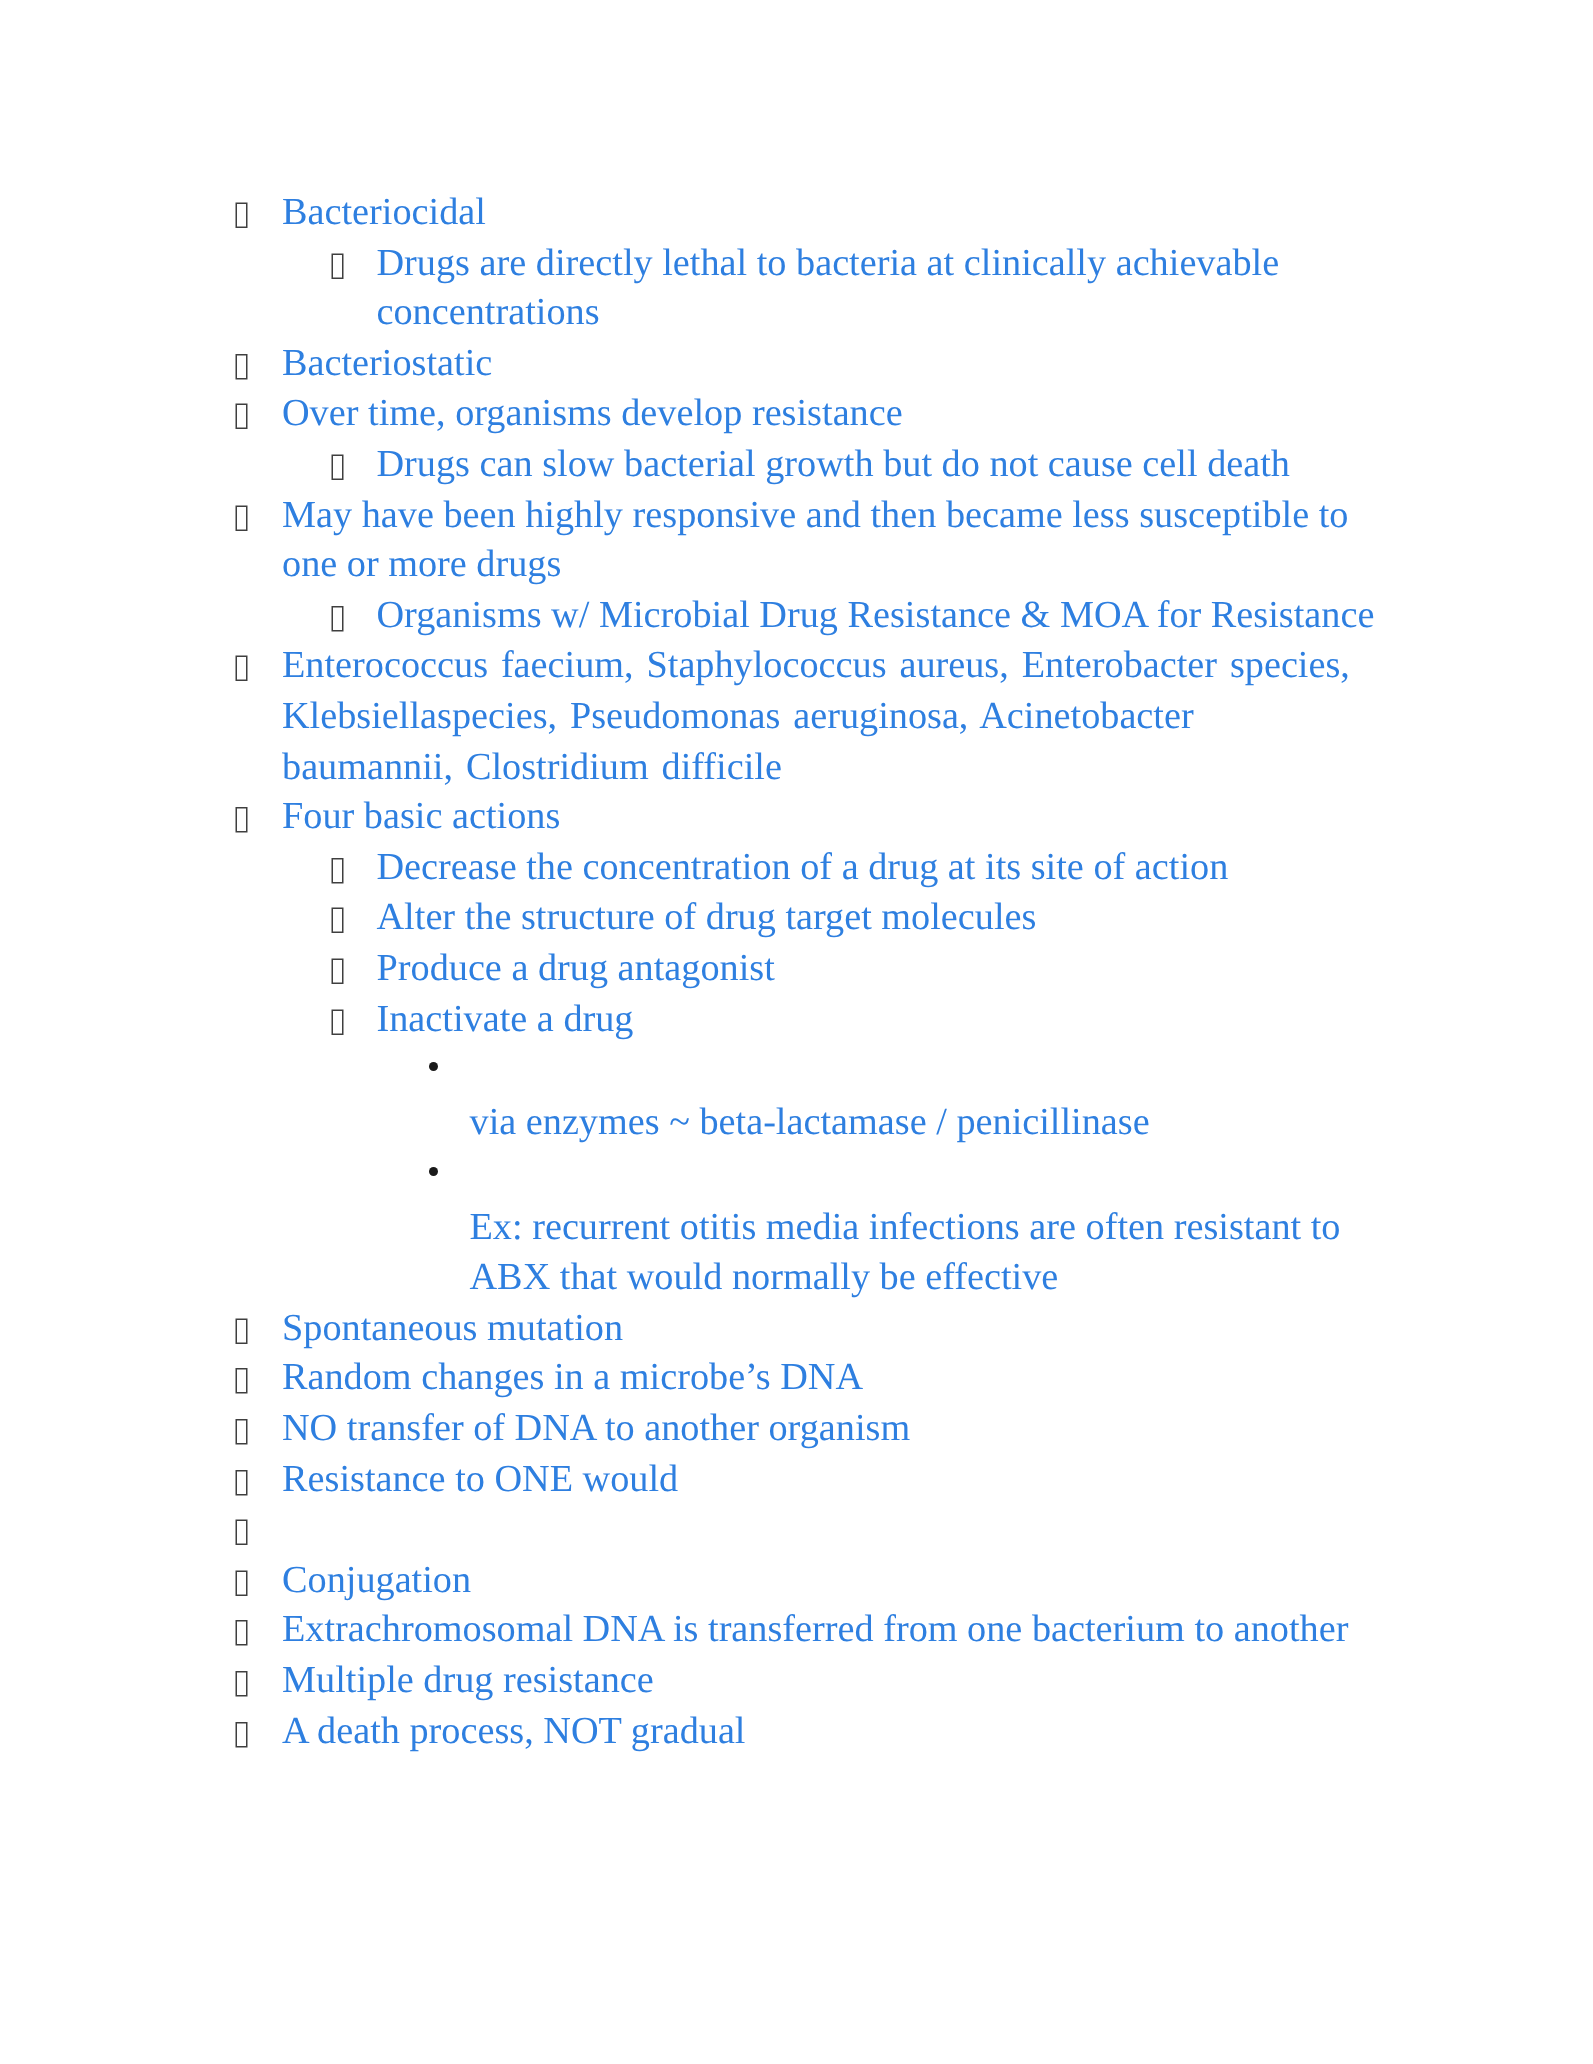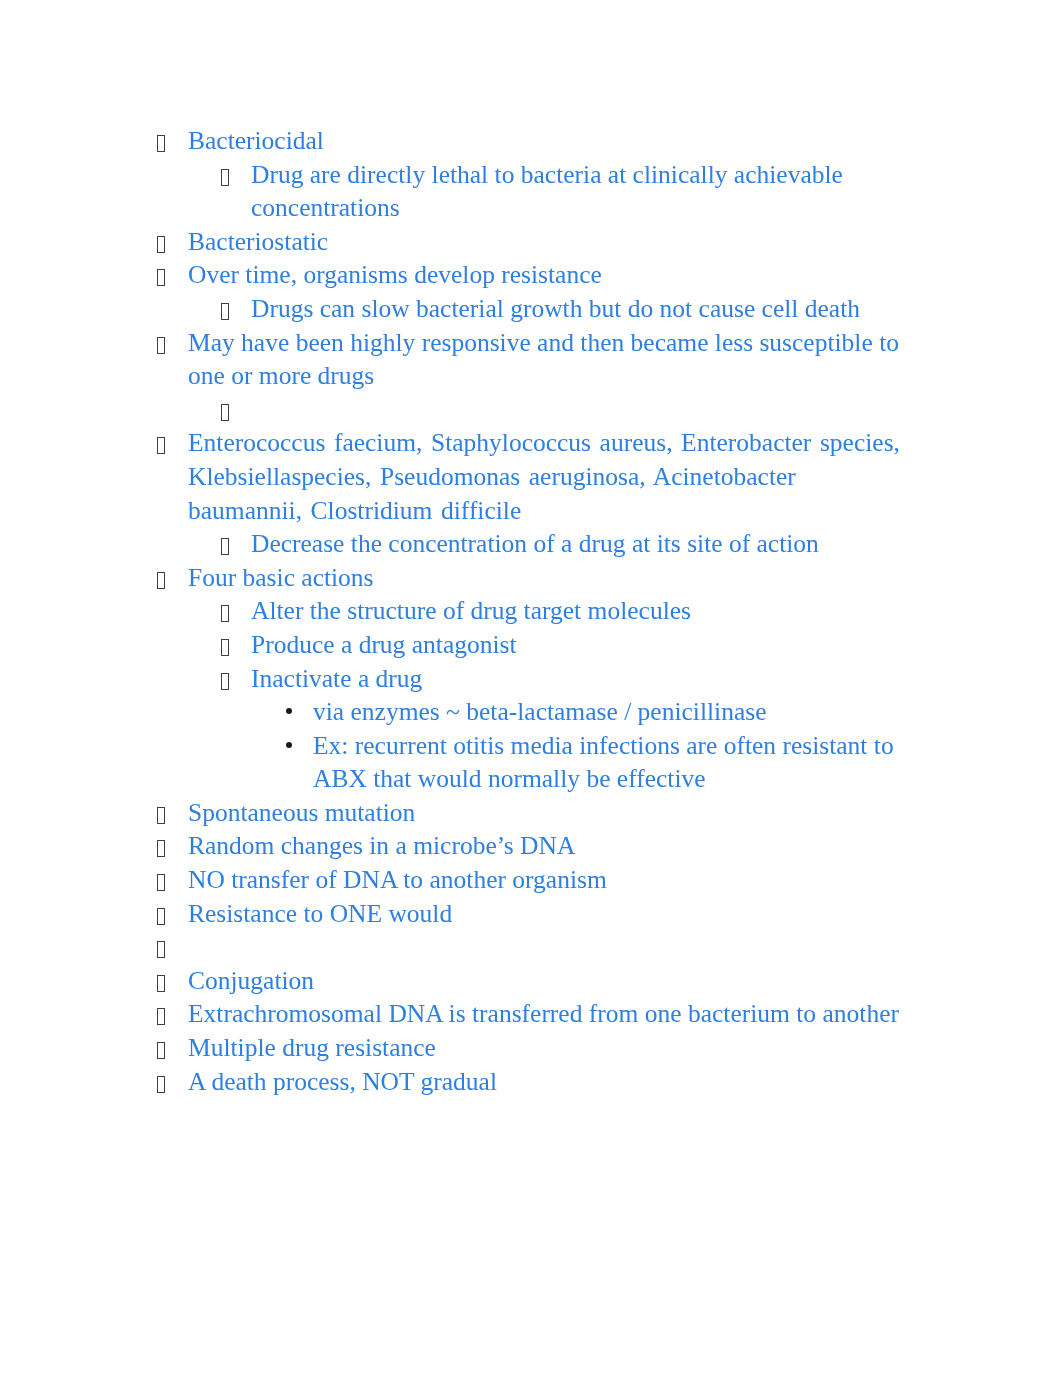--- a/index.html
+++ b/index.html
@@ -73,21 +73,21 @@
 
   
   .lvl3 { padding-left: 283px; }
   .lvl3 > .bullet {
     width: 30px;
     position: relative;
     top: -1px;
     font-size: 25.5px;
     line-height: 33.6px;
   }
-  .lvl3 > .label { max-width: 604px; }
+  .lvl3 > .label { max-width: 604px; margin-top: 36px; }
 
   
   .tofu {
     display: inline-block;
     width: 8px;
     height: 17px;
     border: 1.6px solid #3f3f3f;
     box-sizing: border-box;
     vertical-align: -2px;
   }
@@ -109,52 +109,53 @@
 <body>
 
 <div class="page">
   <div class="outline" id="outline-root">
       <div class="item lvl1">
         <span class="bullet"><span class="tofu"></span></span>
         <span class="label">Bacteriocidal</span>
       </div>
       <div class="item lvl2">
         <span class="bullet"><span class="tofu"></span></span>
-        <span class="label">Drug are directly lethal to bacteria at clinically achievable concentrations</span>
+        <span class="label">Drugs are directly lethal to bacteria at clinically achievable concentrations</span>
       </div>
       <div class="item lvl1">
         <span class="bullet"><span class="tofu"></span></span>
         <span class="label">Bacteriostatic</span>
       </div>
       <div class="item lvl1">
         <span class="bullet"><span class="tofu"></span></span>
         <span class="label">Over time, organisms develop resistance</span>
       </div>
       <div class="item lvl2">
         <span class="bullet"><span class="tofu"></span></span>
         <span class="label">Drugs can slow bacterial growth but do not cause cell death</span>
       </div>
       <div class="item lvl1">
         <span class="bullet"><span class="tofu"></span></span>
         <span class="label">May have been highly responsive and then became less susceptible to one or more drugs</span>
       </div>
       <div class="item lvl2">
         <span class="bullet"><span class="tofu"></span></span>
+        <span class="label">Organisms w/ Microbial Drug Resistance &amp; MOA for Resistance</span>
       </div>
       <div class="item lvl1">
         <span class="bullet"><span class="tofu"></span></span>
         <span class="label loose">Enterococcus faecium, Staphylococcus aureus, Enterobacter species, Klebsiellaspecies, Pseudomonas aeruginosa, Acinetobacter baumannii, Clostridium difficile</span>
       </div>
+      <div class="item lvl1">
+        <span class="bullet"><span class="tofu"></span></span>
+        <span class="label">Four basic actions</span>
+      </div>
       <div class="item lvl2">
         <span class="bullet"><span class="tofu"></span></span>
         <span class="label">Decrease the concentration of a drug at its site of action</span>
-      </div>
-      <div class="item lvl1">
-        <span class="bullet"><span class="tofu"></span></span>
-        <span class="label">Four basic actions</span>
       </div>
       <div class="item lvl2">
         <span class="bullet"><span class="tofu"></span></span>
         <span class="label">Alter the structure of drug target molecules</span>
       </div>
       <div class="item lvl2">
         <span class="bullet"><span class="tofu"></span></span>
         <span class="label">Produce a drug antagonist</span>
       </div>
       <div class="item lvl2">

